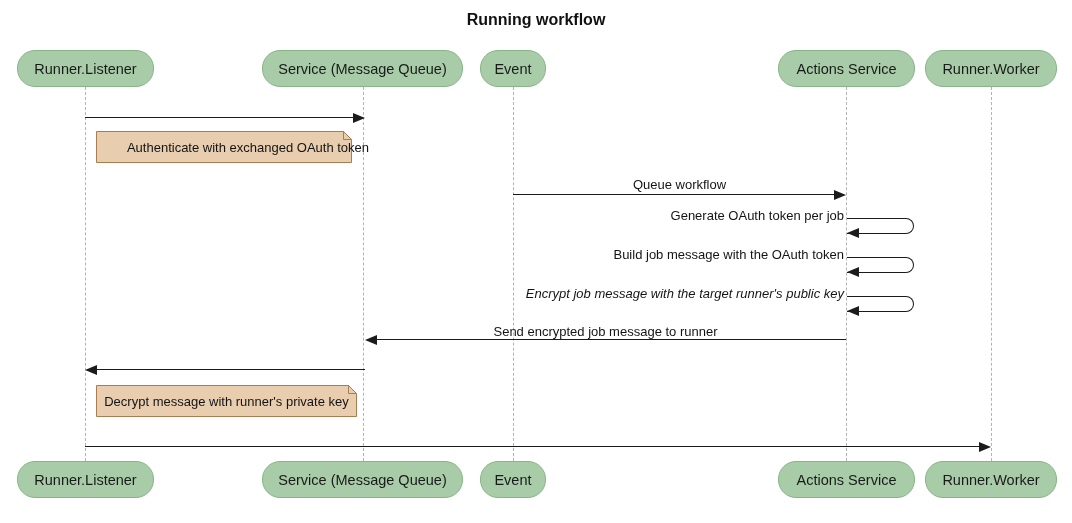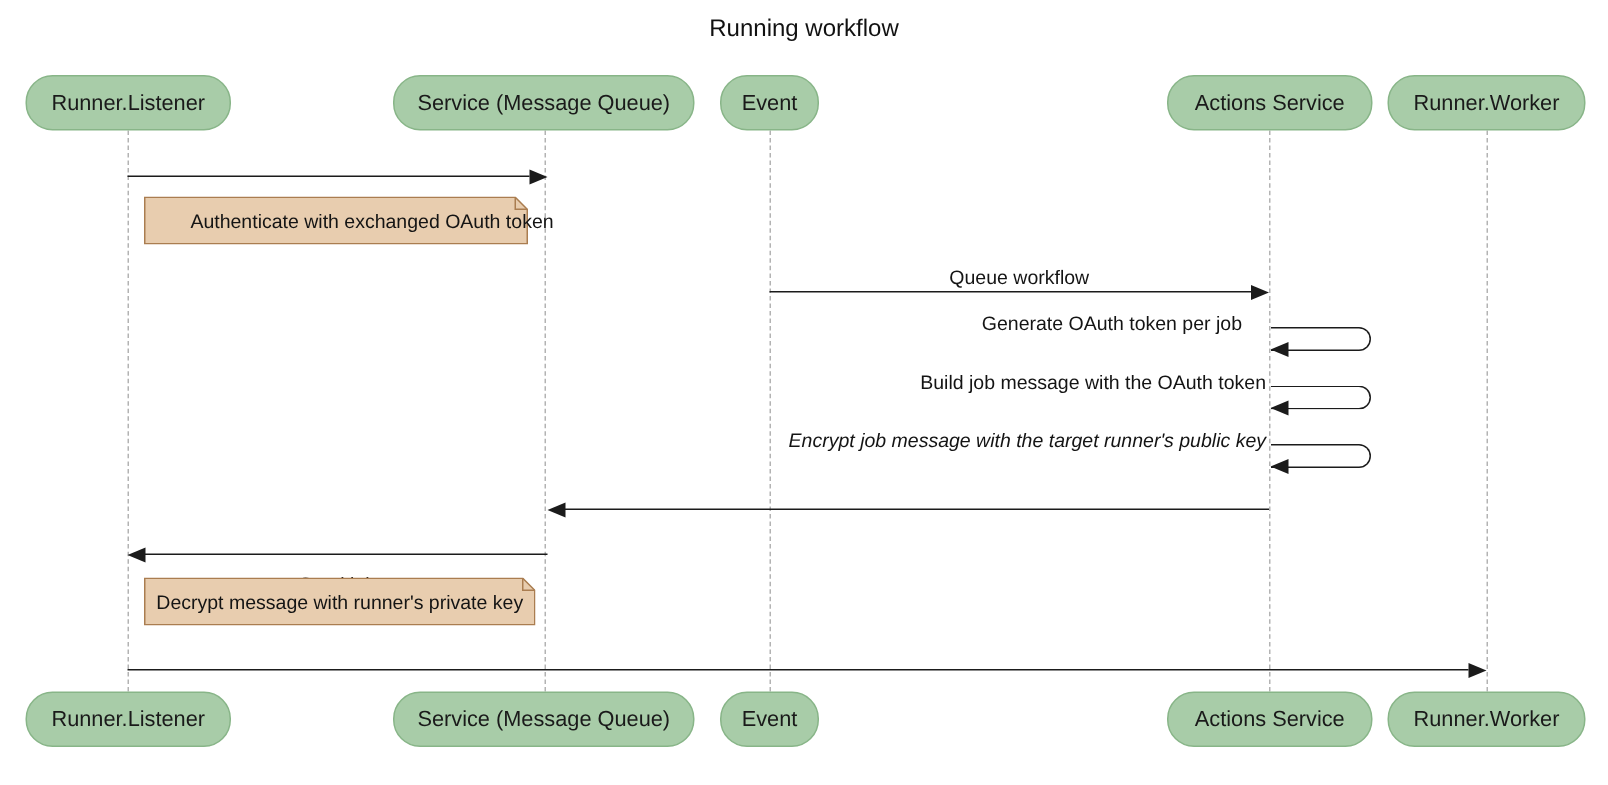--- a/index.html
+++ b/index.html
@@ -6,21 +6,21 @@
   .diagram{
     position:relative;
     width:1072px;height:523px;
     background:#fff;
     font-family:"Liberation Sans","DejaVu Sans",sans-serif;
     color:#1b1b1b;
     overflow:hidden;
   }
   .title{
     position:absolute;left:0;top:11px;width:1072px;
-    text-align:center;font-size:16px;font-weight:normal;color:#111;
+    text-align:center;font-size:16px;font-weight:bold;color:#111;
   }
   .lifeline{
     position:absolute;top:87px;height:374px;width:0;
     border-left:1px dashed #b3b3b3;
   }
   .actor{
     position:absolute;height:37px;box-sizing:border-box;
     background:#A8CCA8;border:1px solid #88B588;border-radius:18px;
     display:flex;align-items:center;justify-content:center;
     font-size:14.5px;color:#1a1a1a;white-space:nowrap;
@@ -85,32 +85,33 @@
       <path d="M0.5 0.5 L247.5 0.5 L255.5 8.5 L255.5 31.5 L0.5 31.5 Z" fill="#E8CDAF" stroke="#AA7D50" stroke-width="1"></path>
       <path d="M247.5 0.5 L247.5 8.5 L255.5 8.5" fill="none" stroke="#AA7D50" stroke-width="1"></path>
     </svg>
     <div class="note-text">Authenticate with exchanged OAuth token</div>
   </div>
 
   <div class="msg-label" style="left:513px;top:178px;width:333px;">Queue workflow</div>
   <div class="msg-line" style="left:513px;top:194px;width:321px;"></div>
   <div class="arr-r" style="left:834px;top:190px;"></div>
 
-  <div class="msg-label right" style="left:428px;top:209px;width:400px;">Generate OAuth token per job</div>
+  <div class="msg-label right" style="left:444px;top:209px;width:400px;">Generate OAuth token per job</div>
   <div class="self-loop" style="left:847px;top:218px;"></div>
   <div class="arr-l" style="left:847px;top:228px;"></div>
 
   <div class="msg-label right" style="left:444px;top:248px;width:400px;">Build job message with the OAuth token</div>
   <div class="self-loop" style="left:847px;top:257px;"></div>
   <div class="arr-l" style="left:847px;top:267px;"></div>
 
   <div class="msg-label right" style="left:444px;top:287px;width:400px;font-style:italic;">Encrypt job message with the target runner's public key</div>
   <div class="self-loop" style="left:847px;top:296px;"></div>
   <div class="arr-l" style="left:847px;top:306px;"></div>
 
+  <div class="msg-label" style="left:365px;top:325px;width:481px;">Send encrypted job message to runner</div>
   <div class="msg-line" style="left:376px;top:339px;width:470px;"></div>
   <div class="arr-l" style="left:365px;top:335px;"></div>
 
   <div class="msg-label" style="left:85px;top:355px;width:280px;margin-top:28px;">Send job</div>
   <div class="msg-line" style="left:96px;top:369px;width:269px;"></div>
   <div class="arr-l" style="left:85px;top:365px;"></div>
 
   <div class="note" style="left:96px;top:385px;width:261px;">
     <svg width="261" height="32" viewBox="0 0 261 32">
       <path d="M0.5 0.5 L252.5 0.5 L260.5 8.5 L260.5 31.5 L0.5 31.5 Z" fill="#E8CDAF" stroke="#AA7D50" stroke-width="1"></path>

